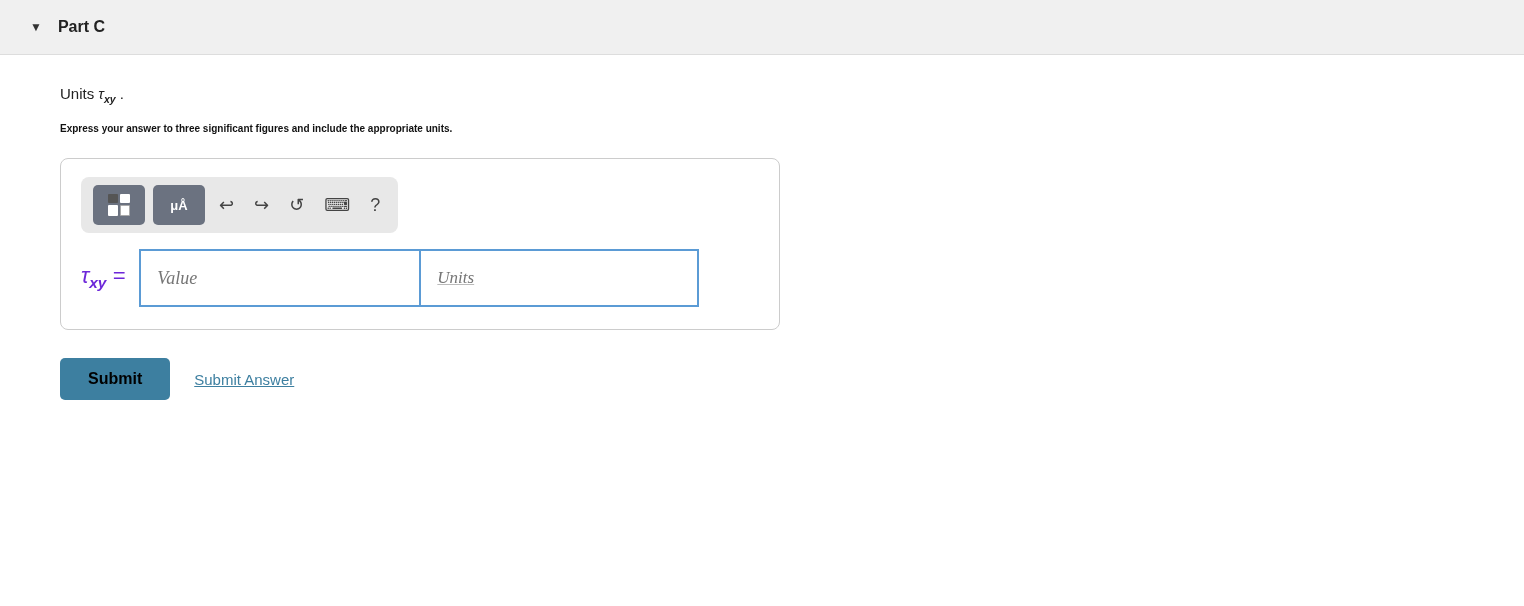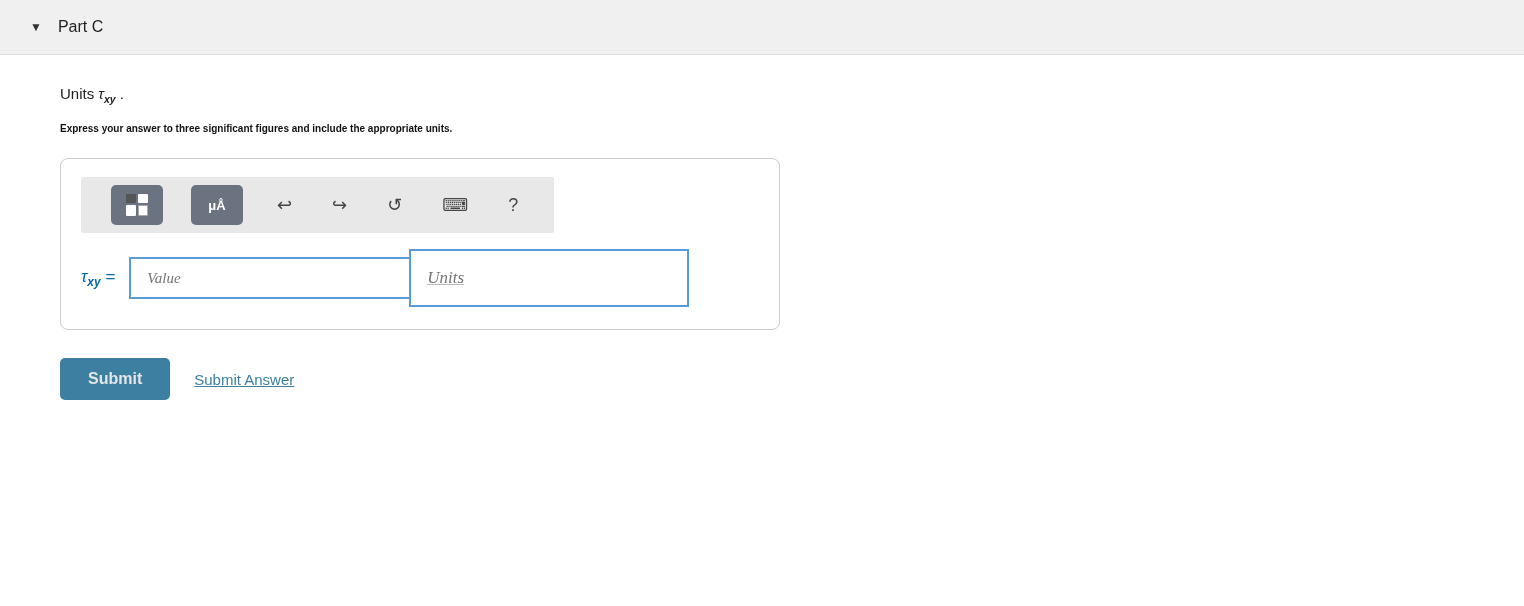--- a/index.html
+++ b/index.html
@@ -25,21 +25,21 @@
       gap: 16px;
       border-bottom: 1px solid #ddd;
     }
 
     .chevron-down {
       font-size: 12px;
       color: #333;
     }
 
     .part-title {
-      font-weight: 400;
+      font-weight: 700;
       font-size: 16px;
     }
 
     
     .content-area {
       padding: 30px 60px 40px 60px;
     }
 
     .find-tau {
       font-size: 15px;
@@ -63,25 +63,25 @@
       border: 1px solid #ccc;
       border-radius: 8px;
       padding: 18px 20px 22px 20px;
       max-width: 720px;
       background: #fff;
     }
 
     
     .toolbar {
       background: #e8e8e8;
-      border-radius: 2px;
-      padding: 8px 30px;
-      display: flex;
-      align-items: center;
-      gap: 28px;
+      border-radius: 8px;
+      padding: 8px 12px;
+      display: flex;
+      align-items: center;
+      gap: 8px;
       margin-bottom: 16px;
       width: fit-content;
     }
 
     .toolbar-btn-matrix {
       background: #6b7280;
       border-radius: 5px;
       padding: 6px 8px;
       display: flex;
       align-items: center;
@@ -123,37 +123,37 @@
     }
 
     
     .input-row {
       display: flex;
       align-items: center;
       gap: 0;
     }
 
     .tau-label-eq {
-      font-size: 17px;
+      font-size: 22px;
       font-style: italic;
       margin-right: 14px;
       white-space: nowrap;
-      color: #0369a1;
+      color: #6d28d9;
     }
 
     .value-input {
       border: 2px solid #5b9bd5;
       border-right: none;
       padding: 12px 16px;
       font-style: italic;
-      font-size: 15px;
+      font-size: 18px;
       color: #bbb;
       outline: none;
       width: 280px;
-      height: 42px;
+      height: 58px;
       background: #fff;
       font-family: Georgia, serif;
     }
 
     .units-input {
       border: 2px solid #5b9bd5;
       padding: 12px 16px;
       font-style: italic;
       font-size: 17px;
       color: #bbb;
@@ -168,21 +168,21 @@
     
     .action-row {
       margin-top: 28px;
       display: flex;
       align-items: center;
       gap: 24px;
     }
 
     .submit-btn {
       background: #3d7fa0;
-      color: #e5e5e5;
+      color: #000000;
       border: none;
       border-radius: 5px;
       padding: 12px 28px;
       font-size: 16px;
       font-weight: 600;
       cursor: pointer;
     }
 
     .request-answer-link {
       color: #3d7fa0;

